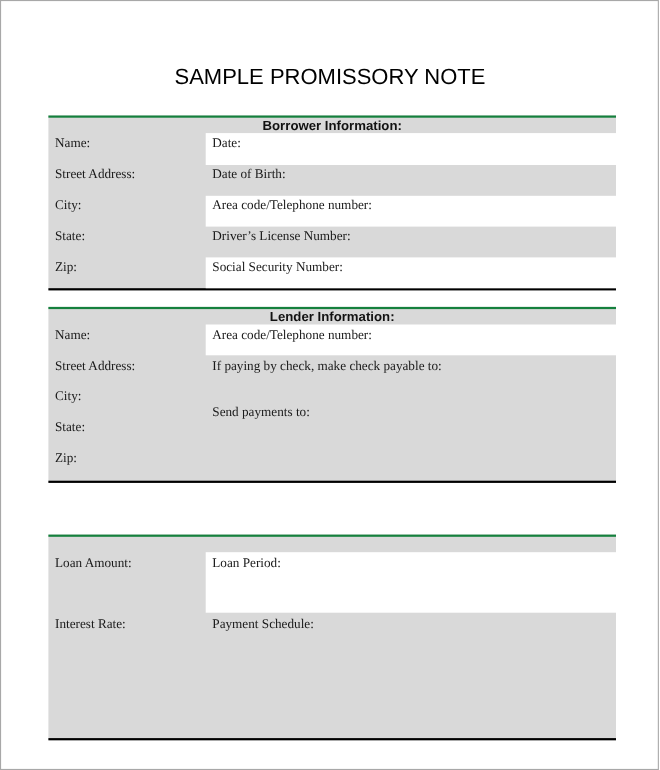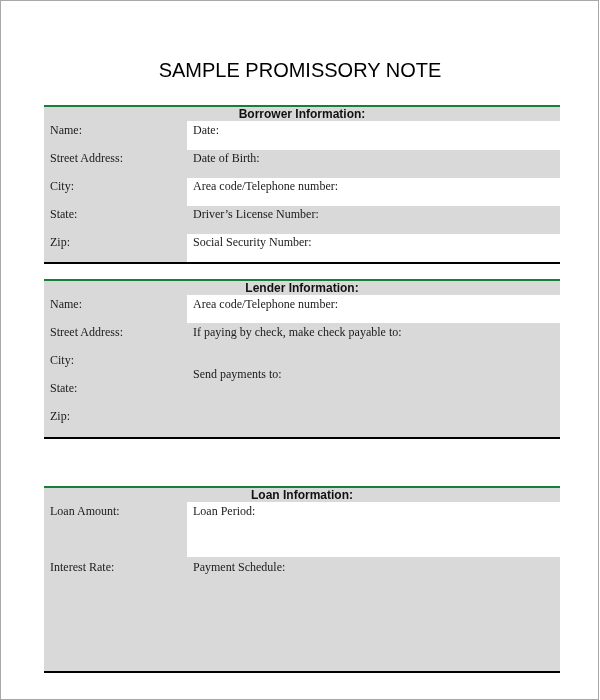--- a/index.html
+++ b/index.html
@@ -106,21 +106,20 @@
   <div class="label" style="left:6px; top:72px;">City:</div>
   <div class="label" style="left:6px; top:100px;">State:</div>
   <div class="label" style="left:6px; top:128px;">Zip:</div>
 
   <div class="label" style="left:149px; top:16px;">Area code/Telephone number:</div>
   <div class="label" style="left:149px; top:44px;">If paying by check, make check payable to:</div>
   <div class="label" style="left:149px; top:86px;">Send payments to:</div>
 </div>
 
 <div class="section" style="top:486px; height:183px;">
-  <div class="section-header">Loan Information:</div>
 
   <div class="white-box" style="left:143px; top:14px; width:373px; height:55px;"></div>
 
   <div class="label" style="left:6px; top:16px;text-align:right;">Loan Amount:</div>
   <div class="label" style="left:6px; top:72px;">Interest Rate:</div>
 
   <div class="label" style="left:149px; top:16px;">Loan Period:</div>
   <div class="label" style="left:149px; top:72px;">Payment Schedule:</div>
 </div>
 

